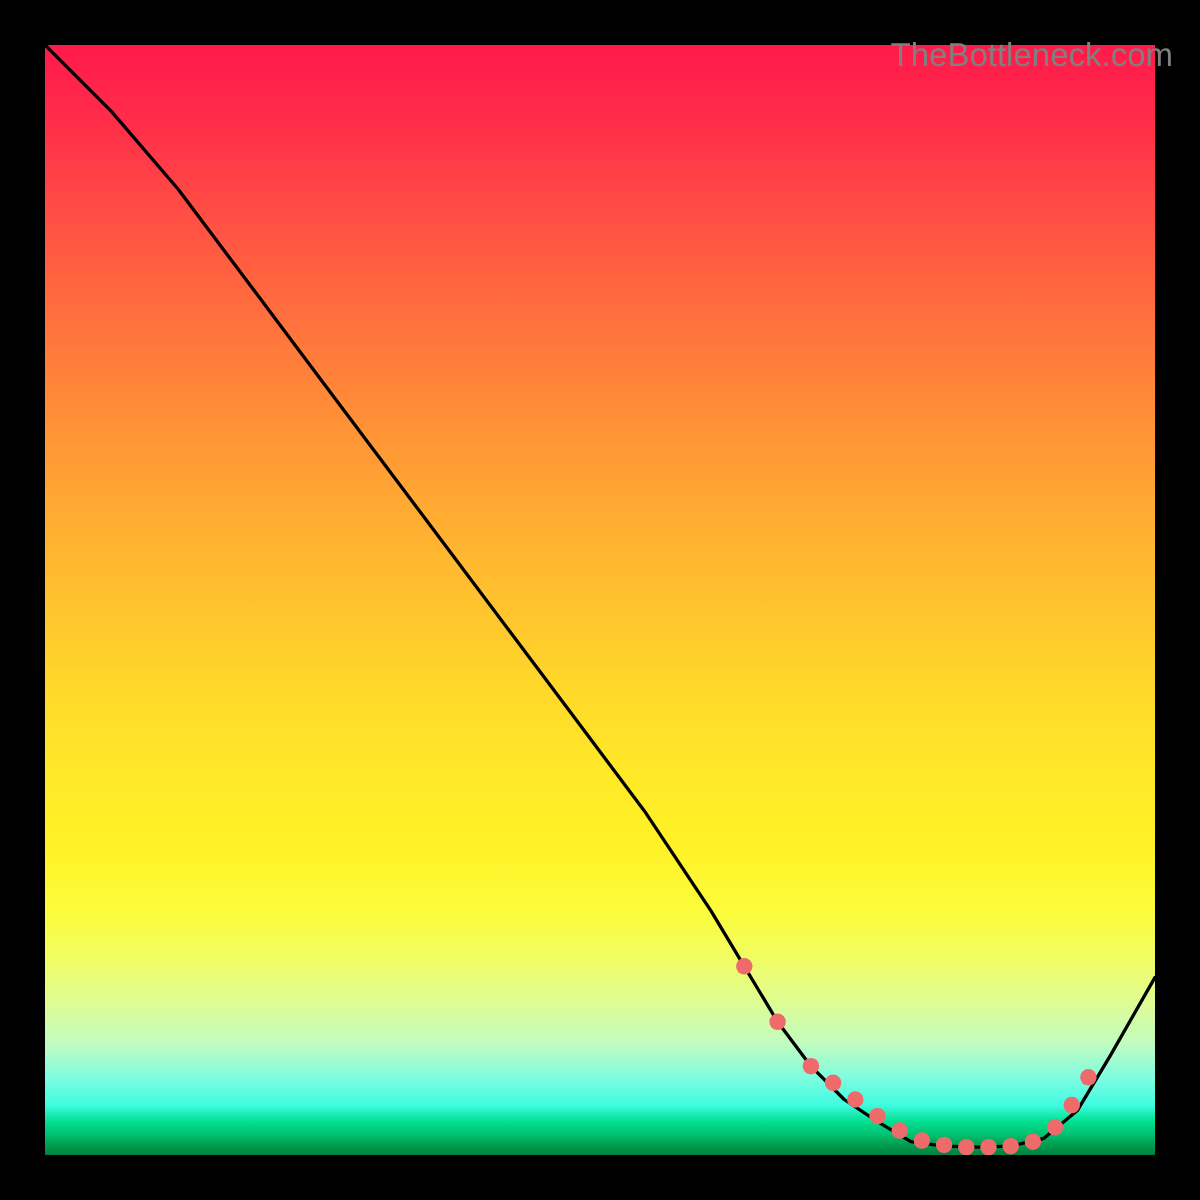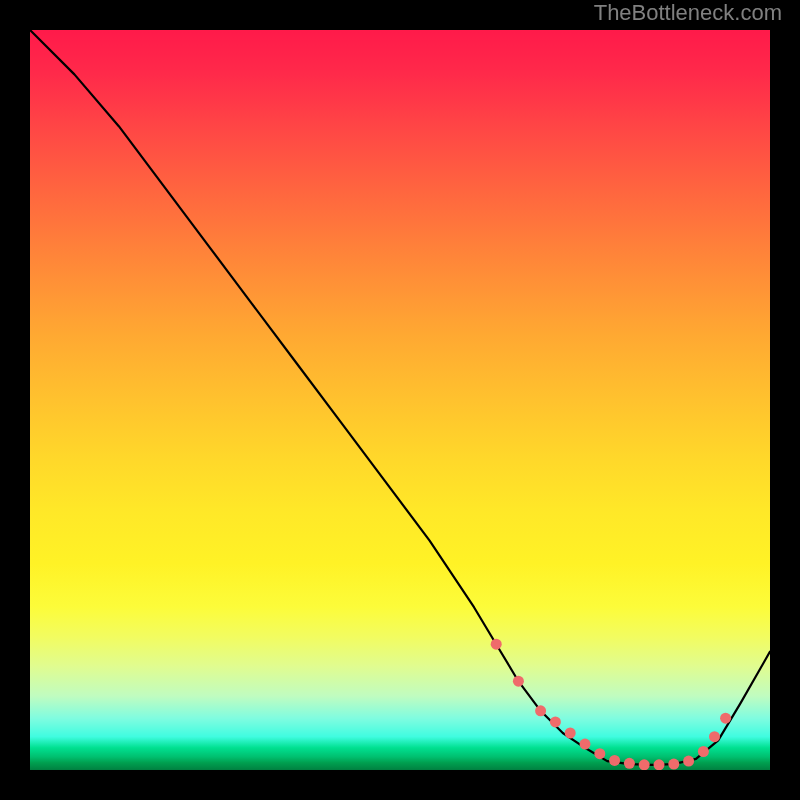--- a/index.html
+++ b/index.html
@@ -5,21 +5,21 @@
   * { margin: 0; padding: 0; box-sizing: border-box; }
   body {
     width: 800px;
     height: 800px;
     background: #000;
     position: relative;
     font-family: Arial, sans-serif;
   }
   .watermark {
     position: absolute;
-    top: 0;
+    top: 24px;
     right: 18px;
     color: #808080;
     font-size: 22px;
     font-weight: 500;
     z-index: 10;
   }
   .plot-area {
     position: absolute;
     left: 30px;
     top: 30px;

